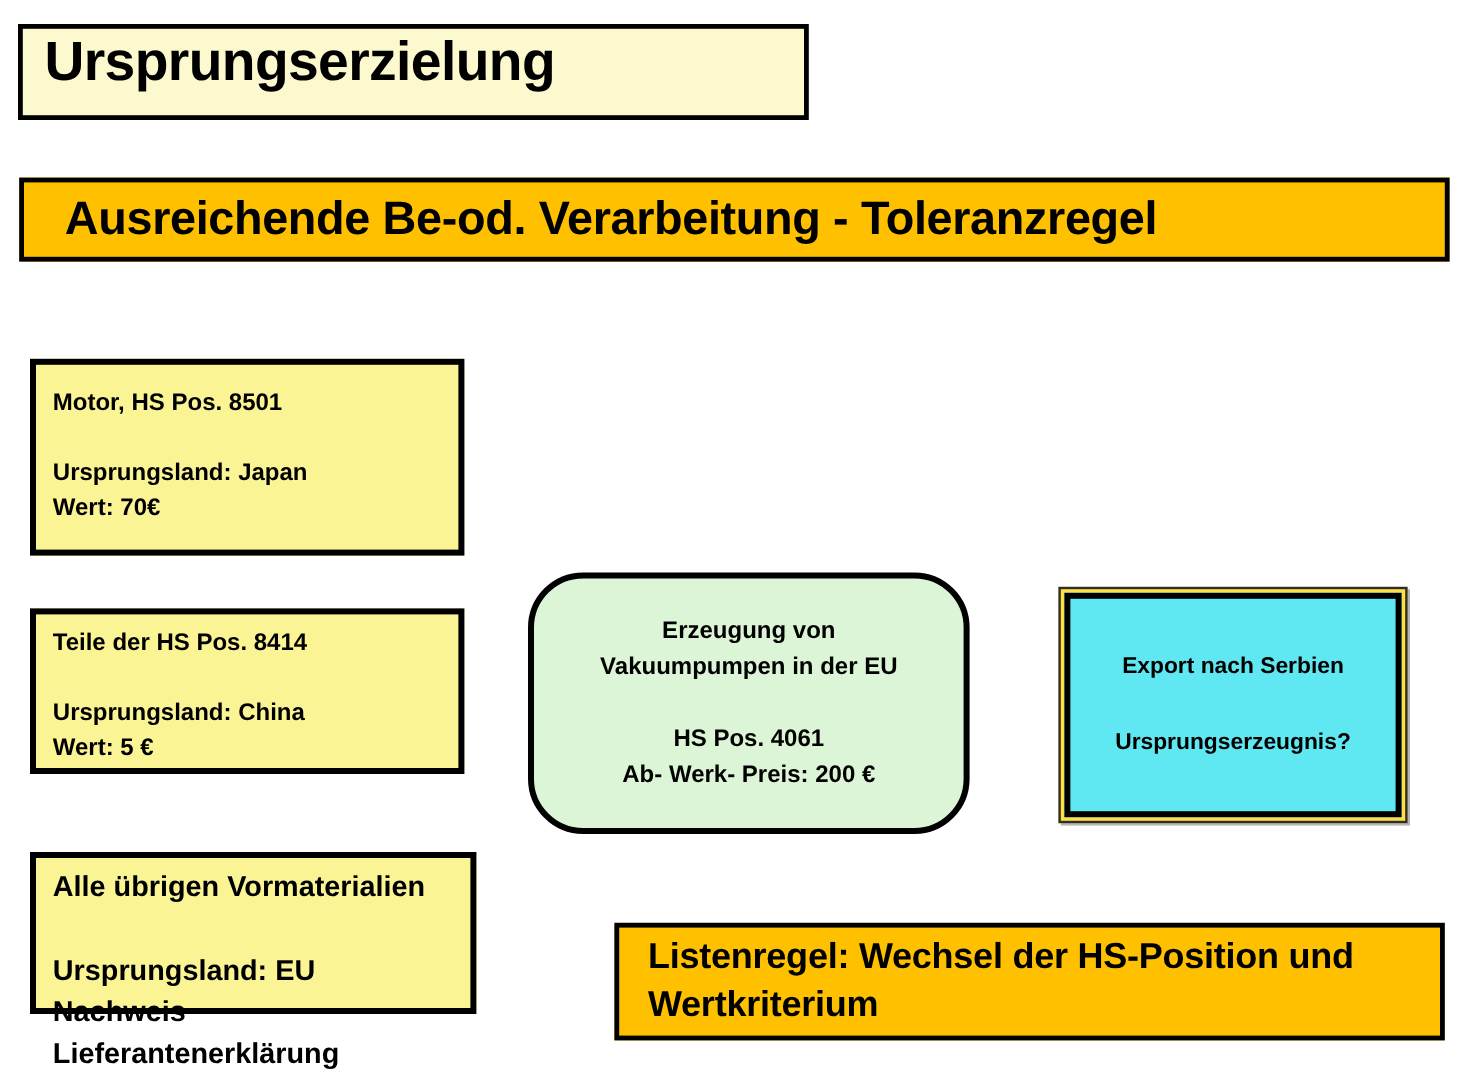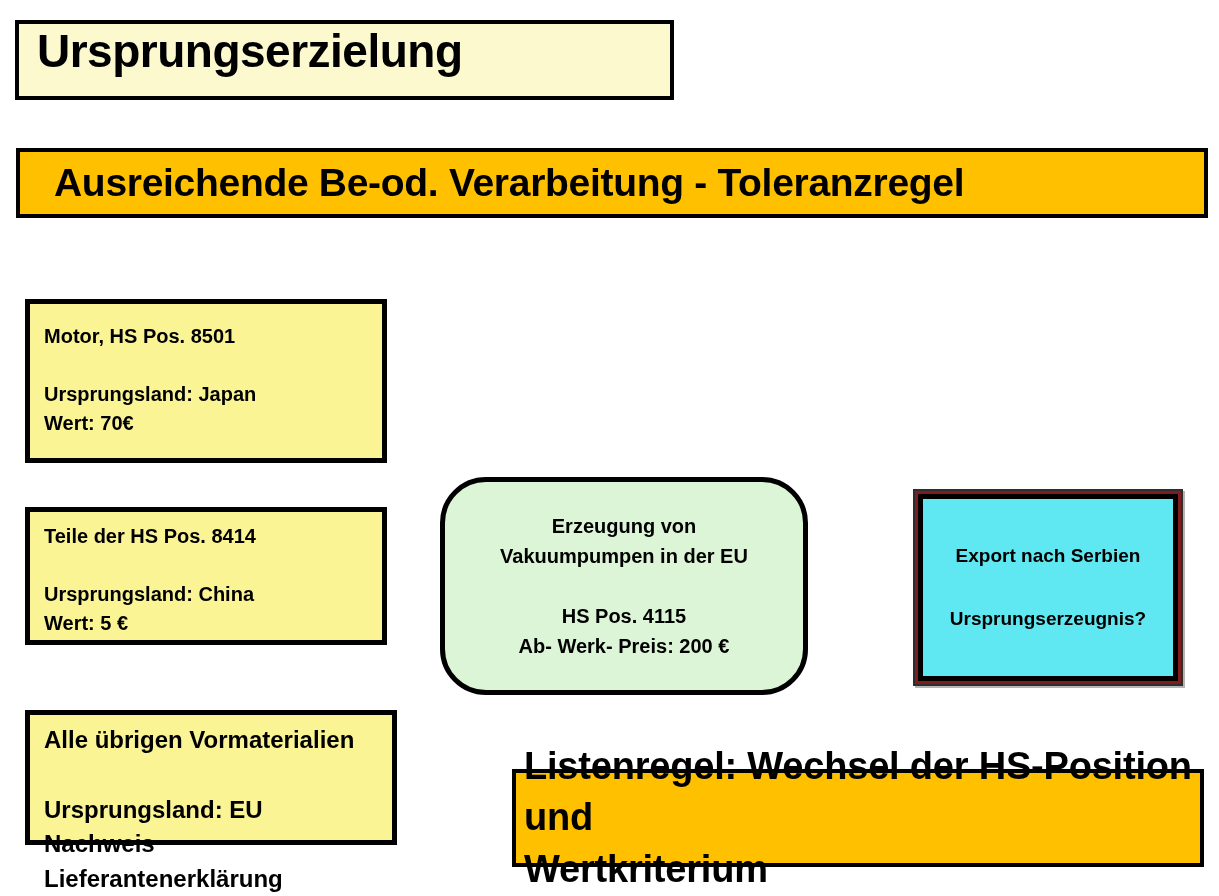--- a/index.html
+++ b/index.html
@@ -69,24 +69,24 @@
     border: 5px solid #000;
     border-radius: 46px;
     display: flex; align-items: center; justify-content: center;
     text-align: center;
     font-size: 20px;
     line-height: 1.5;
     white-space: pre-line;
   }
   
   .cyan-outer {
-    left: 913px; top: 489px;
-    width: 270px; height: 197px;
+    left: 882px; top: 489px;
+    width: 291px; height: 197px;
     border: 2px solid #2e2e2e;
-    background: #7f1d1d;
+    background: #fde047;
     padding: 3px;
     box-shadow: 2px 2px 0 #b5b5b5;
   }
   .cyan-inner {
     width: 100%; height: 100%;
     box-sizing: border-box;
     border: 5px solid #000;
     background: #5FE8F1;
     display: flex; align-items: center; justify-content: center;
     text-align: center;
@@ -95,22 +95,22 @@
     line-height: 1.65;
     white-space: pre-line;
   }
   
   .rule-box {
     left: 512px; top: 769px;
     width: 692px; height: 98px;
     background: #FFC000;
     border: 4px solid #000;
     display: flex; align-items: center;
-    padding-left: 8px;
-    font-size: 38px;
+    padding-left: 24px;
+    font-size: 30px;
     line-height: 1.35;
     white-space: pre-line;
     letter-spacing: -0.2px;
   }
 </style>
 </head>
 <body>
 
 <div class="slide">
 
@@ -134,21 +134,21 @@
 
   <div class="box ybox ybox-vormat">Alle übrigen Vormaterialien
 
 Ursprungsland: EU
 Nachweis Lieferantenerklärung</div>
 
   <div class="box green-box">
     <span>Erzeugung von
 Vakuumpumpen in der EU
 
-HS Pos. 4115
+HS Pos. 4061
 Ab- Werk- Preis: 200 €</span>
   </div>
 
   <div class="box cyan-outer">
     <div class="cyan-inner">
       <span>Export nach Serbien
 
 Ursprungserzeugnis?</span>
     </div>
   </div>

